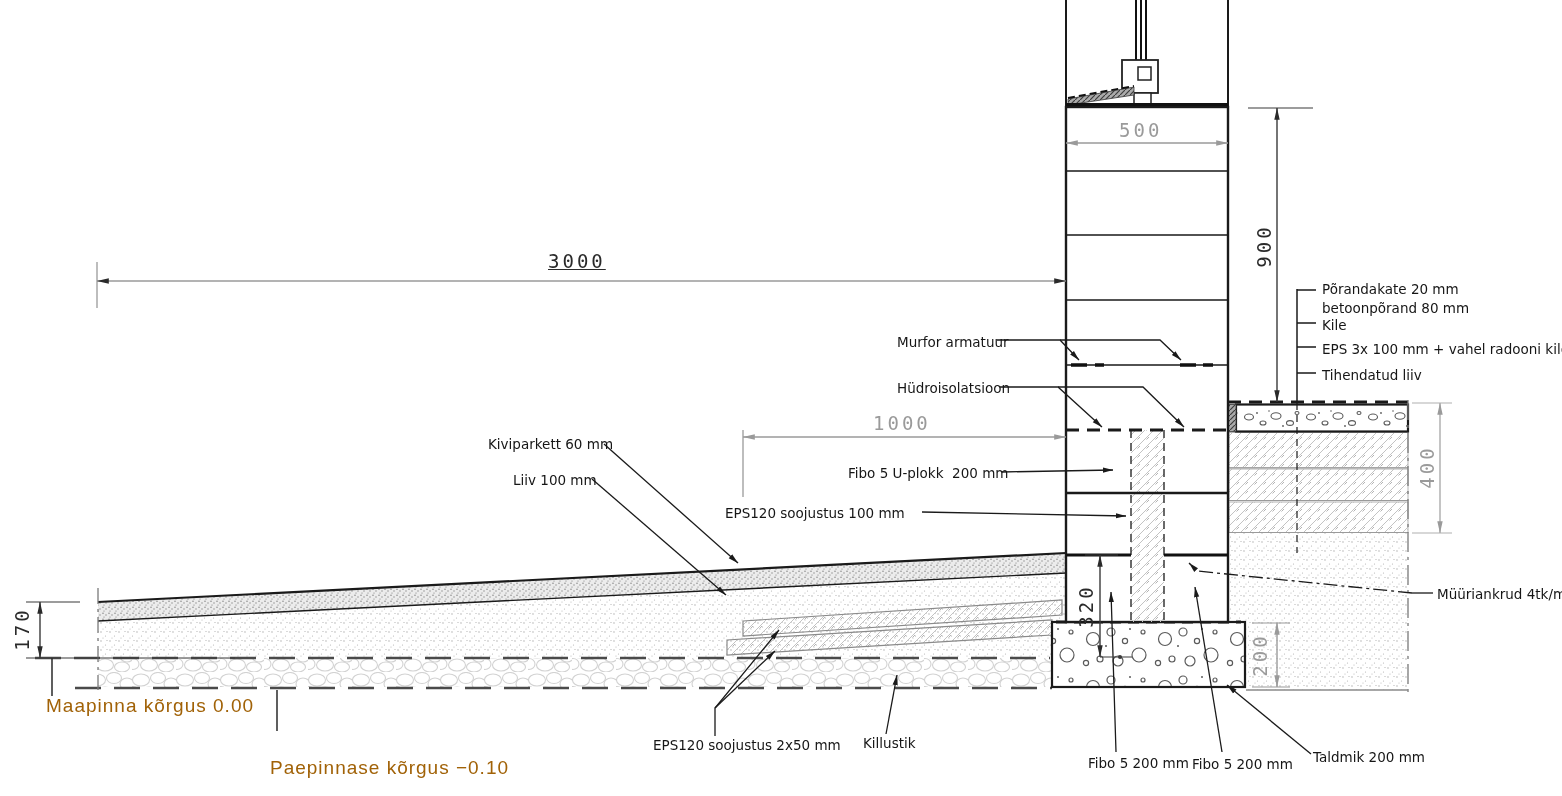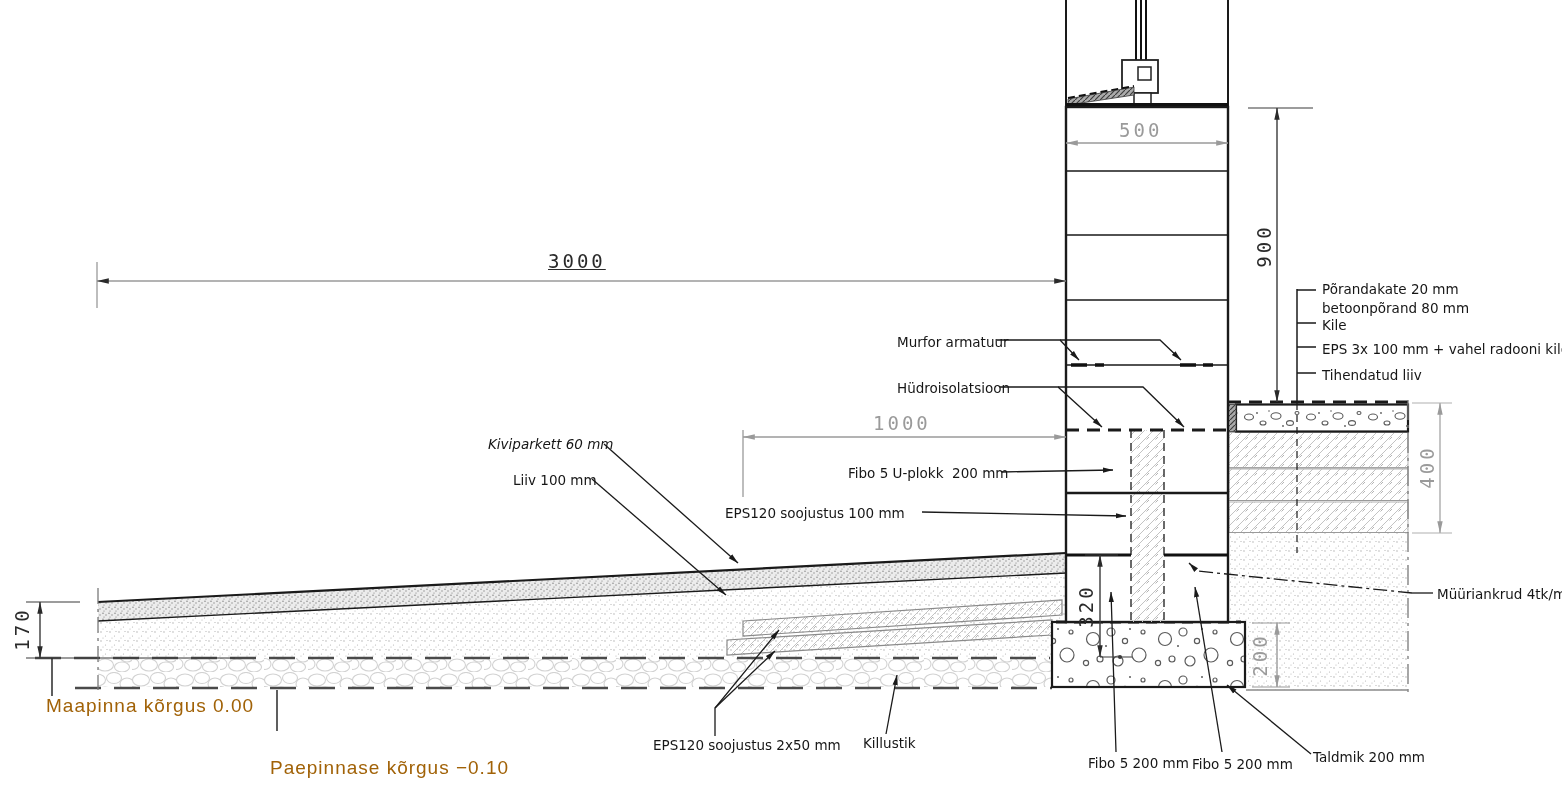--- a/index.html
+++ b/index.html
@@ -200,21 +200,21 @@
     <path d="M1100,555 V657" stroke="#3a3a3a" stroke-width="1.4" marker-start="url(#aD)" marker-end="url(#aD)"></path>
     <path d="M26,602 H80 M26,658 H235" stroke="#3a3a3a" stroke-width="1.2"></path>
     <path d="M40,602 V658" stroke="#3a3a3a" stroke-width="1.4" marker-start="url(#aD)" marker-end="url(#aD)"></path>
     <path d="M1252,623 H1290 M1252,687 H1290" stroke="#9a9a9a" stroke-width="1.2"></path>
     <path d="M1277,623 V687" stroke="#9a9a9a" stroke-width="1.4" marker-start="url(#aG)" marker-end="url(#aG)"></path>
   </g>
 </svg>
 
 <div class="lbl" style="left:897px;top:333px;">Murfor armatuur</div>
 <div class="lbl" style="left:897px;top:379px;">Hüdroisolatsioon</div>
-<div class="lbl" style="left:488px;top:435px;font-style:italic;">Kiviparkett 60 mm</div>
+<div class="lbl" style="left:488px;top:435px;">Kiviparkett 60 mm</div>
 <div class="lbl" style="left:513px;top:471px;">Liiv 100 mm</div>
 <div class="lbl" style="left:848px;top:464px;">Fibo 5 U-plokk  200 mm</div>
 <div class="lbl" style="left:725px;top:504px;">EPS120 soojustus 100 mm</div>
 
 <div class="lbl" style="left:1322px;top:280px;">Põrandakate 20 mm
 betoonpõrand 80 mm</div>
 <div class="lbl" style="left:1322px;top:316px;">Kile</div>
 <div class="lbl" style="left:1322px;top:340px;">EPS 3x 100 mm + vahel radooni kile</div>
 <div class="lbl" style="left:1322px;top:366px;">Tihendatud liiv</div>
 

